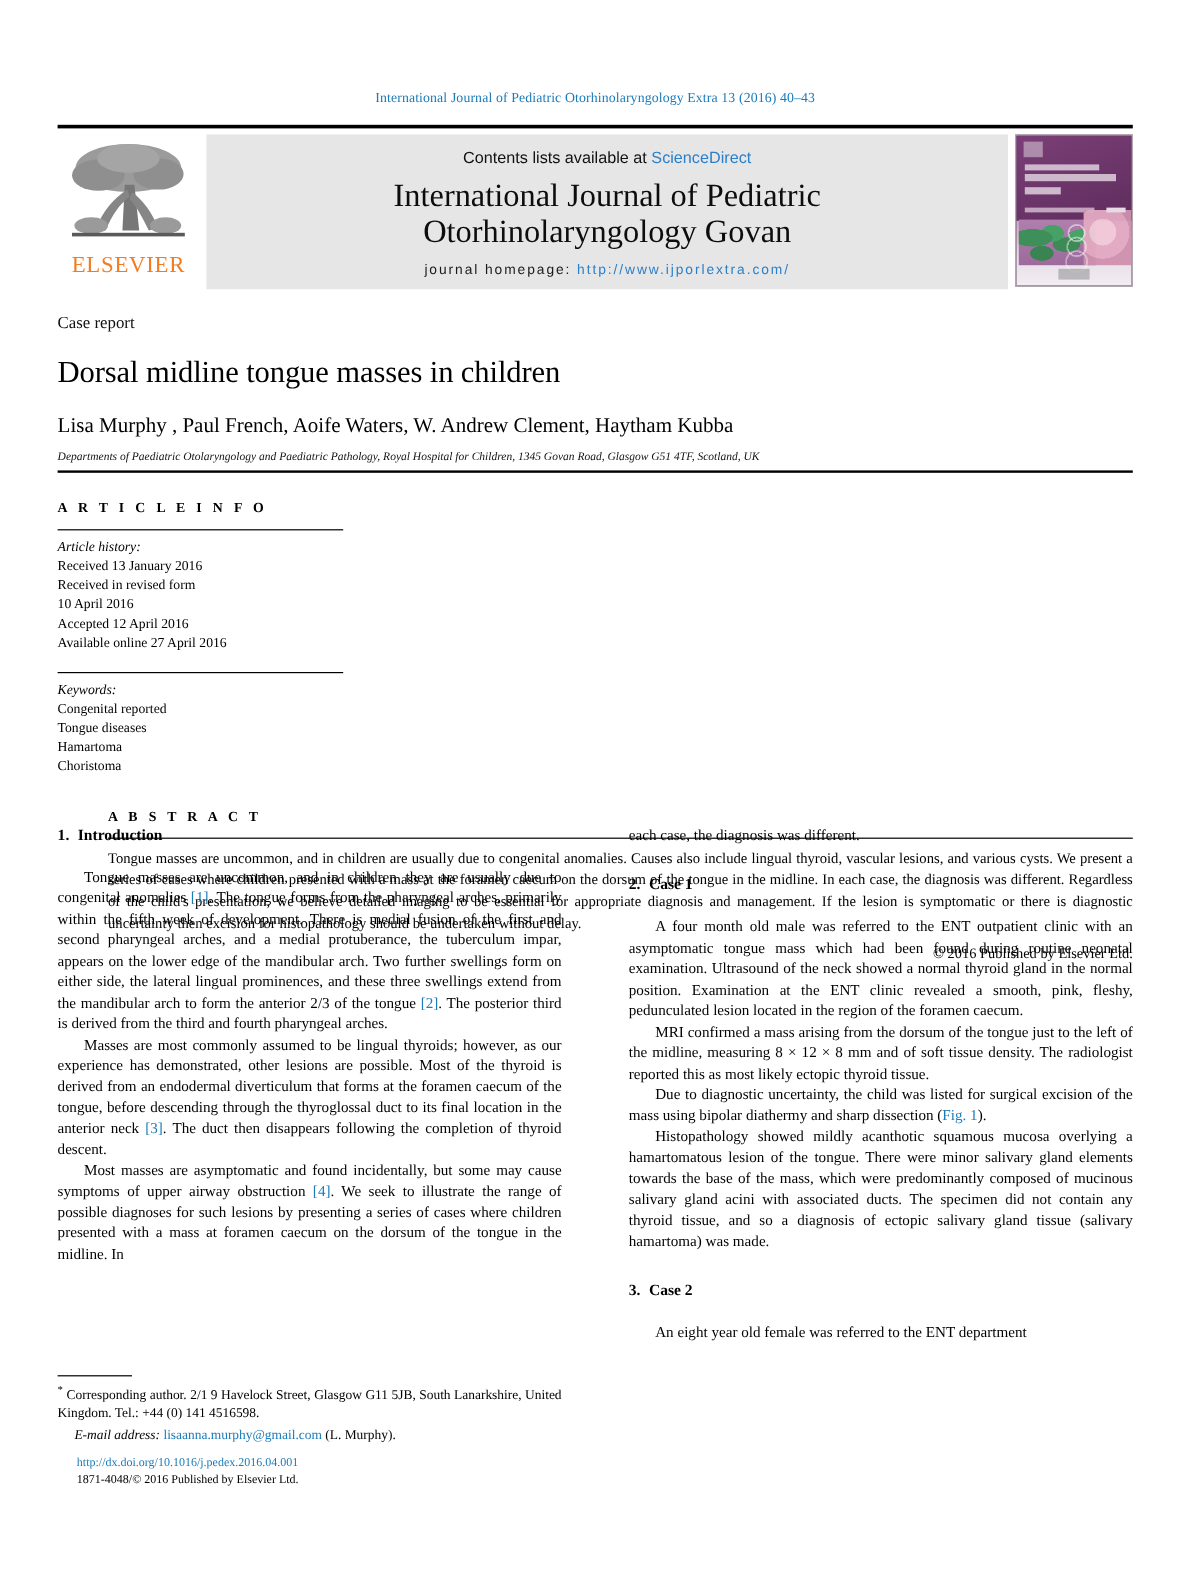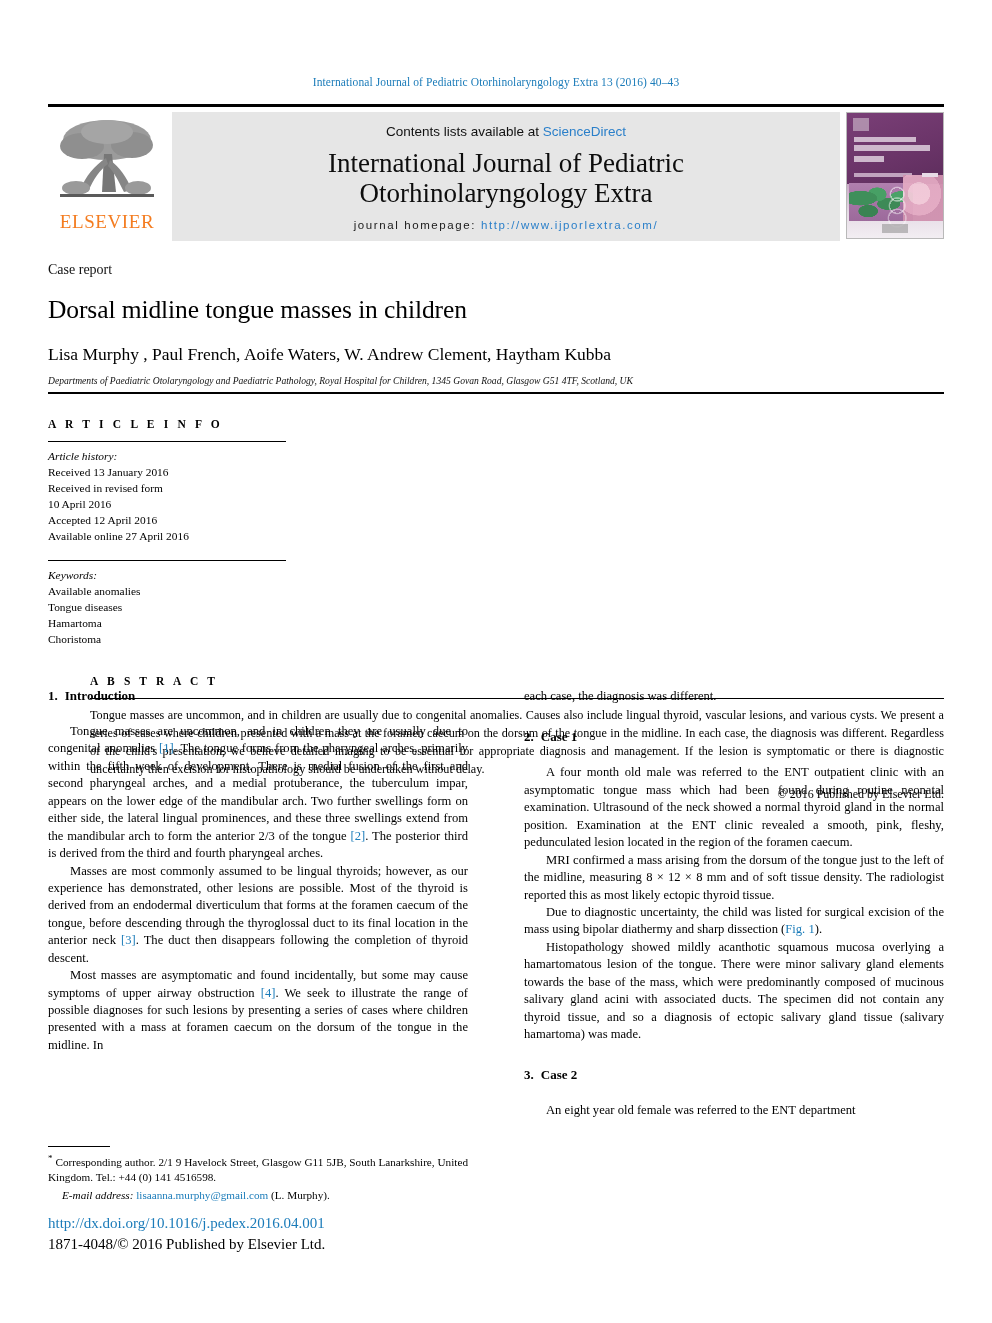--- a/index.html
+++ b/index.html
@@ -322,25 +322,25 @@
     font-size: 11.2px;
     line-height: 1.38;
     text-indent: 14px;
     margin-top: 2px;
   }
   .fn-email .lbl { font-style: italic; }
   .fn-email .mail { color: #1a7bb9; }
 
   .doi-block {
     position: absolute;
-    left: 48px;
+    left: 64px;
     top: 1213px;
     width: 420px;
     font-family: "Liberation Serif", serif;
-    font-size: 15px;
+    font-size: 10px;
     line-height: 1.42;
   }
   .doi-link { color: #1a7bb9; text-decoration: none; }
   .issn-line { color: #000; }
 </style>
 </head>
 <body>
 
 <div class="page">
 
@@ -367,21 +367,21 @@
         <div class="elsevier-word">ELSEVIER</div>
       </div>
 
       <div class="journal-band">
         <div class="contents-line">
           <span>Contents lists available at</span>
           <span class="sd">ScienceDirect</span>
         </div>
         <div class="journal-title">
           <div>International Journal of Pediatric</div>
-          <div>Otorhinolaryngology Extra</div>
+          <div>Otorhinolaryngology Govan</div>
         </div>
         <div class="homepage-line">
           <span>journal homepage:</span>
           <span class="url">http://www.ijporlextra.com/</span>
         </div>
       </div>
 
       <div class="cover-thumb">
         <div class="cover-top"></div>
         <div class="cover-bot"></div>
@@ -421,21 +421,21 @@
         <div>Received 13 January 2016</div>
         <div>Received in revised form</div>
         <div>10 April 2016</div>
         <div>Accepted 12 April 2016</div>
         <div>Available online 27 April 2016</div>
       </div>
       <div class="kw-block">
         <div class="thin-rule"></div>
         <div class="info-body">
           <div class="lead">Keywords:</div>
-          <div>Available anomalies</div>
+          <div>Congenital reported</div>
           <div>Tongue diseases</div>
           <div>Hamartoma</div>
           <div>Choristoma</div>
         </div>
       </div>
     </div>
 
     <div class="col-abs">
       <div class="sect-caps">A B S T R A C T</div>
       <div class="thin-rule"></div>

